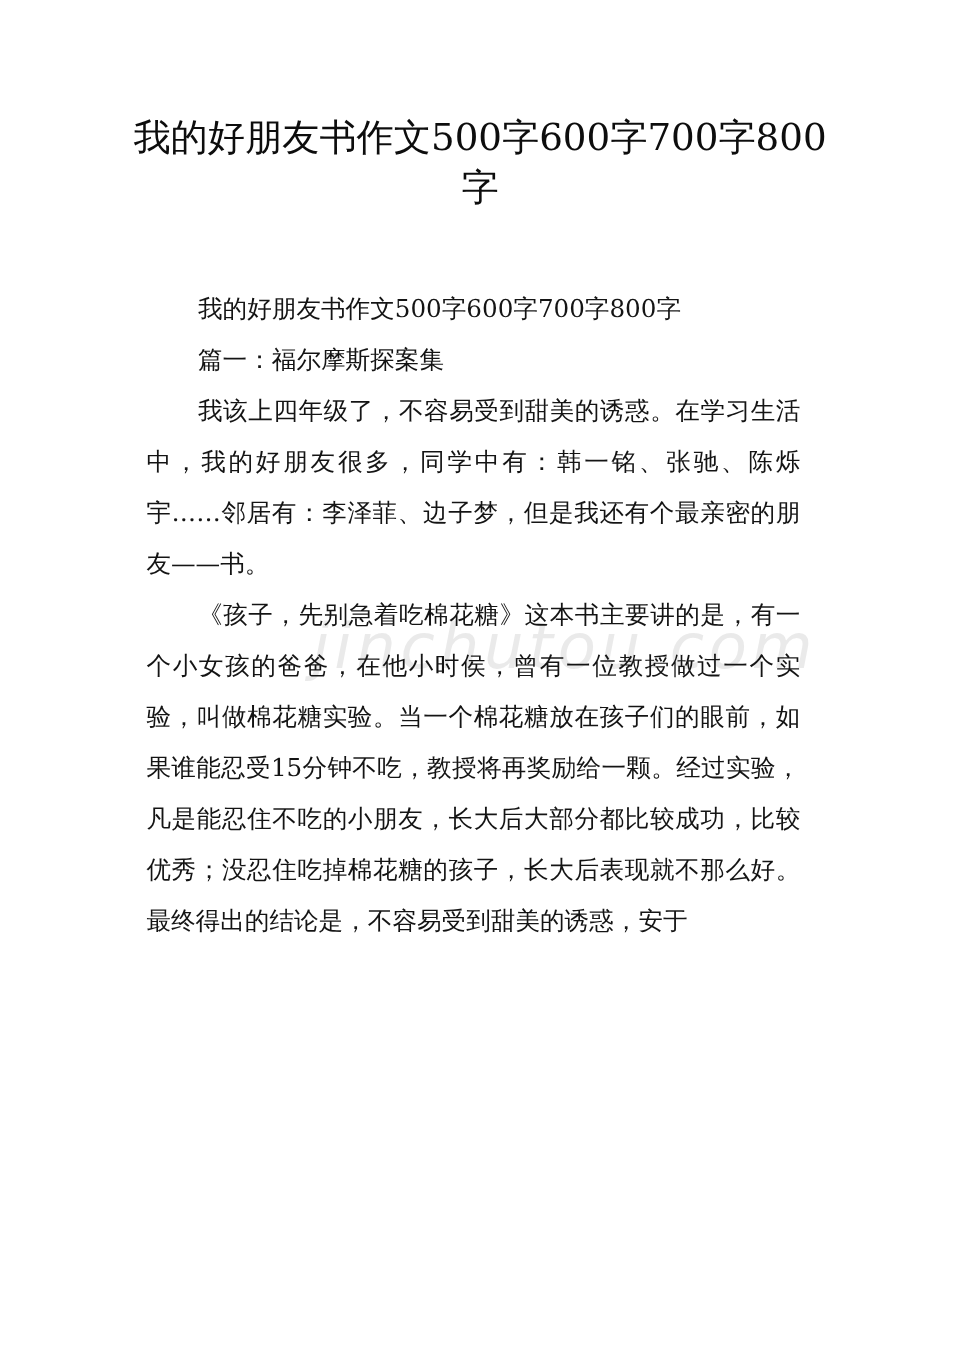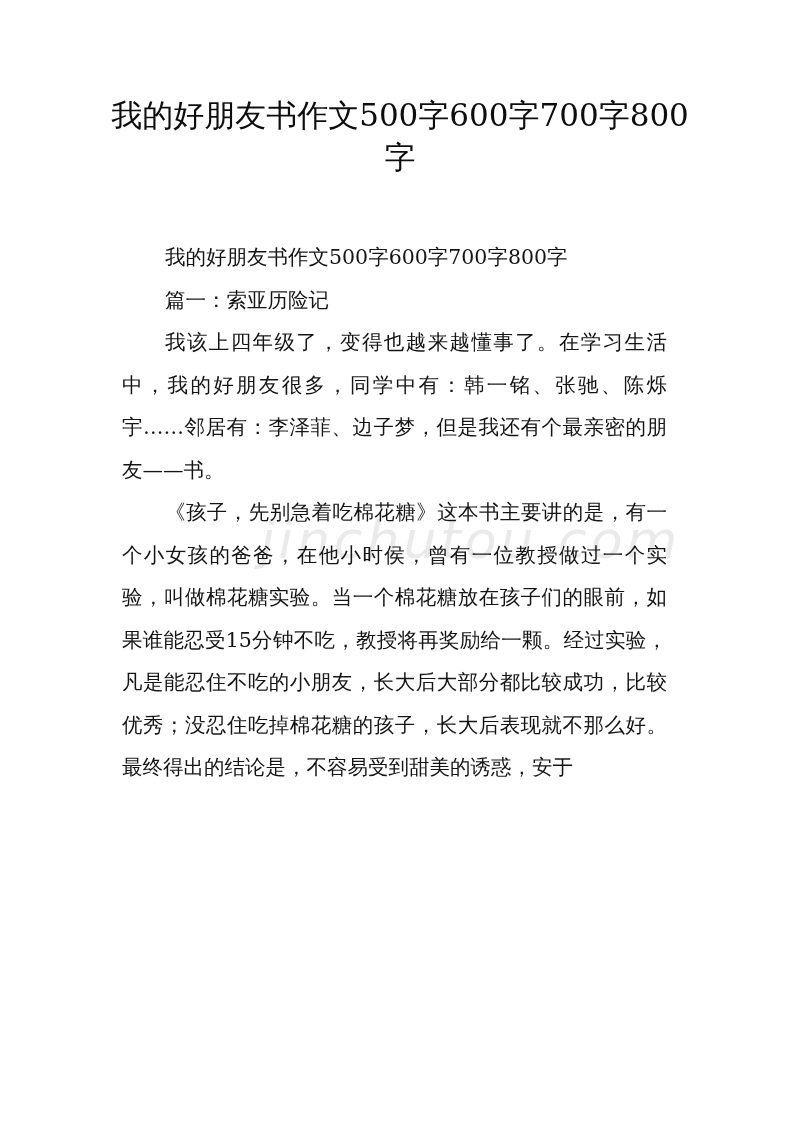--- a/index.html
+++ b/index.html
@@ -66,17 +66,17 @@
 </head>
 <body>
 
 <div class="page">
   <h1 class="title">我的好朋友书作文500字600字700字800字</h1>
 
   <div class="watermark">jinchutou.com</div>
 
   <div class="body-text">
     <p>我的好朋友书作文500字600字700字800字</p>
-    <p>篇一：索亚历险记</p>
-    <p>我该上四年级了，变得也越来越懂事了。在学习生活中，我的好朋友很多，同学中有：韩一铭、张驰、陈烁宇……邻居有：李泽菲、边子梦，但是我还有个最亲密的朋友——书。</p>
+    <p>篇一：福尔摩斯探案集</p>
+    <p>我该上四年级了，不容易受到甜美的诱惑。在学习生活中，我的好朋友很多，同学中有：韩一铭、张驰、陈烁宇……邻居有：李泽菲、边子梦，但是我还有个最亲密的朋友——书。</p>
     <p>《孩子，先别急着吃棉花糖》这本书主要讲的是，有一个小女孩的爸爸，在他小时侯，曾有一位教授做过一个实验，叫做棉花糖实验。当一个棉花糖放在孩子们的眼前，如果谁能忍受15分钟不吃，教授将再奖励给一颗。经过实验，凡是能忍住不吃的小朋友，长大后大部分都比较成功，比较优秀；没忍住吃掉棉花糖的孩子，长大后表现就不那么好。最终得出的结论是，不容易受到甜美的诱惑，安于</p>
   </div>
 </div>
 
 </body></html>

